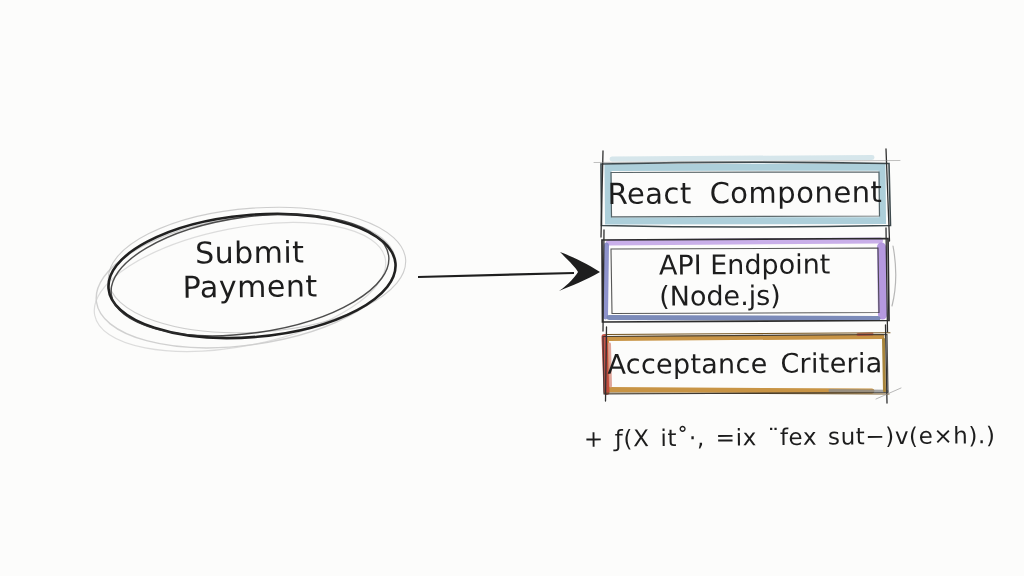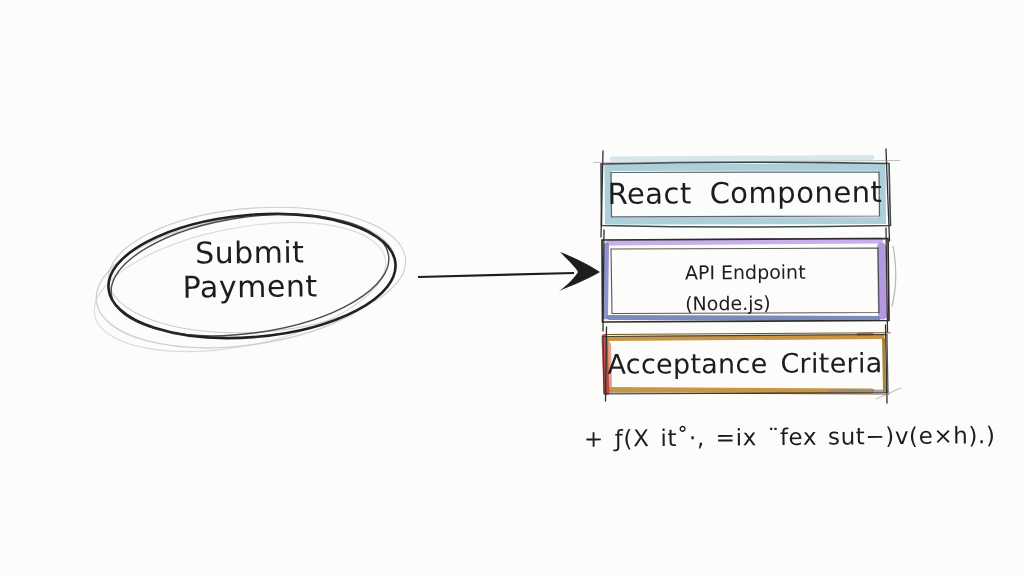--- a/index.html
+++ b/index.html
@@ -9,21 +9,21 @@
     font-family:"DejaVu Sans",sans-serif;color:#1d1d1d;
   }
   .sketch-layer{position:absolute;inset:0;width:1024px;height:576px;}
   .label{position:absolute;color:#1d1d1d;}
   .node-label{
     left:105px;top:236px;width:290px;text-align:center;
     font-size:30px;line-height:34px;letter-spacing:.5px;transform:rotate(-.6deg);
   }
   .box-label{display:flex;align-items:center;justify-content:center;}
   .react-label{left:600px;top:161px;width:290px;height:64px;font-size:29px;letter-spacing:.5px;word-spacing:8px;transform:rotate(-.4deg);}
-  .api-label{left:600px;top:247px;width:290px;height:82px;font-size:19px;line-height:31px;}
+  .api-label{left:600px;top:239px;width:290px;height:82px;font-size:27px;line-height:31px;}
   .api-label .inner{text-align:left;transform:rotate(-.4deg);}
   .criteria-label{left:600px;top:333px;width:290px;height:60px;font-size:27px;letter-spacing:.3px;word-spacing:4px;transform:rotate(-.3deg);}
   .annotation{
     left:584px;top:424px;width:400px;font-size:23px;letter-spacing:.6px;word-spacing:3px;
     transform:rotate(-.5deg);white-space:nowrap;
   }
 </style>
 </head>
 <body>
 

